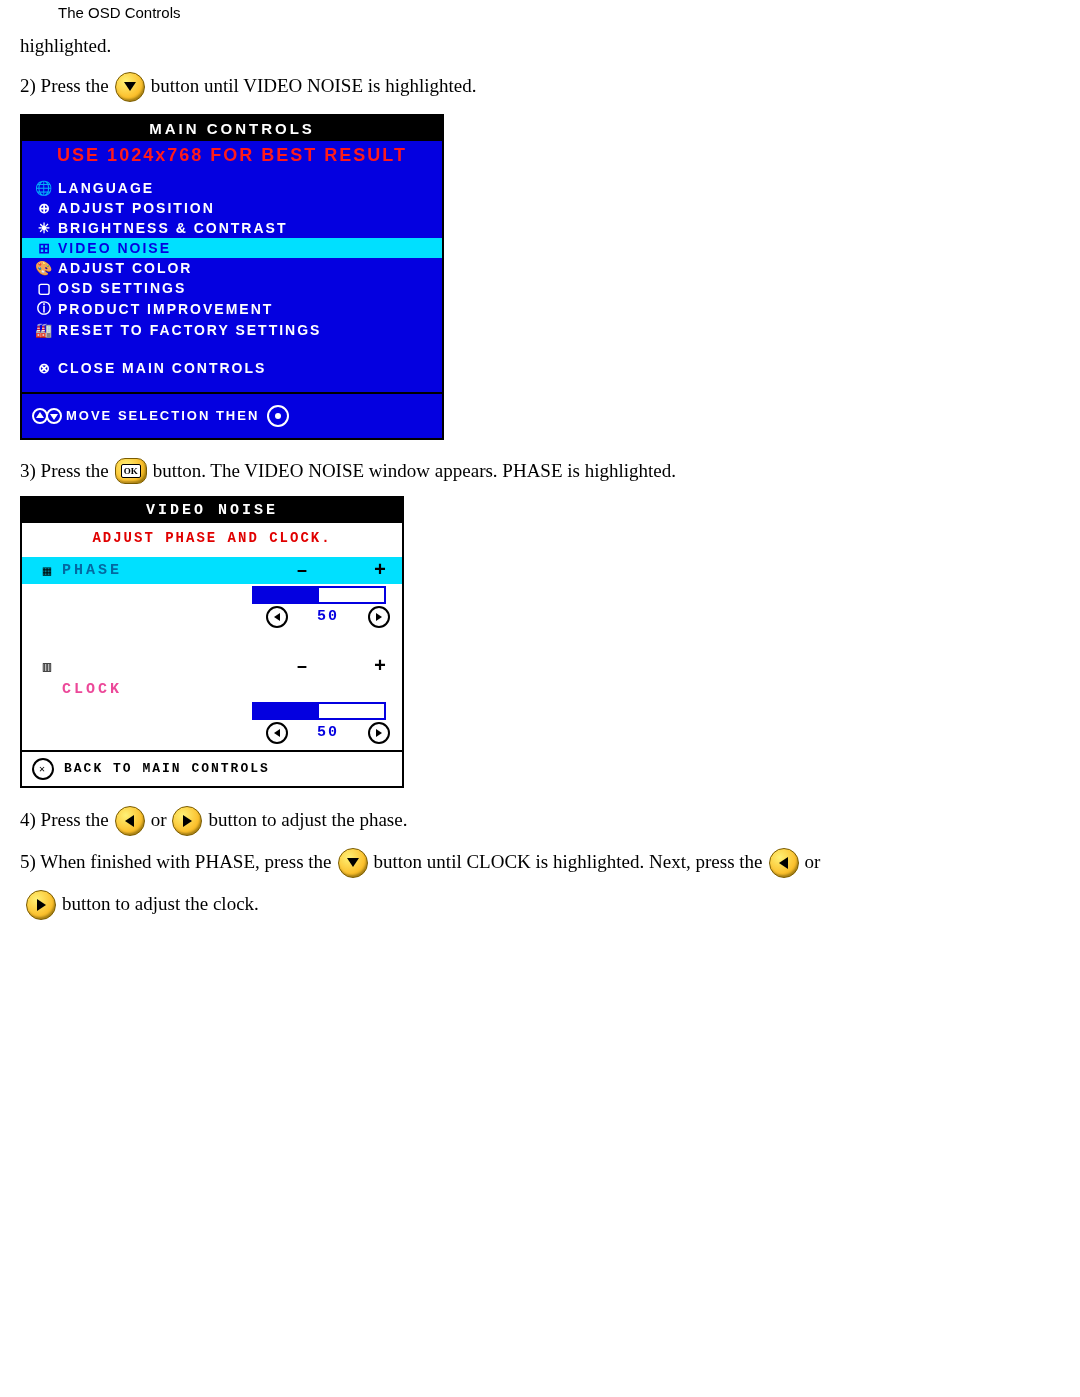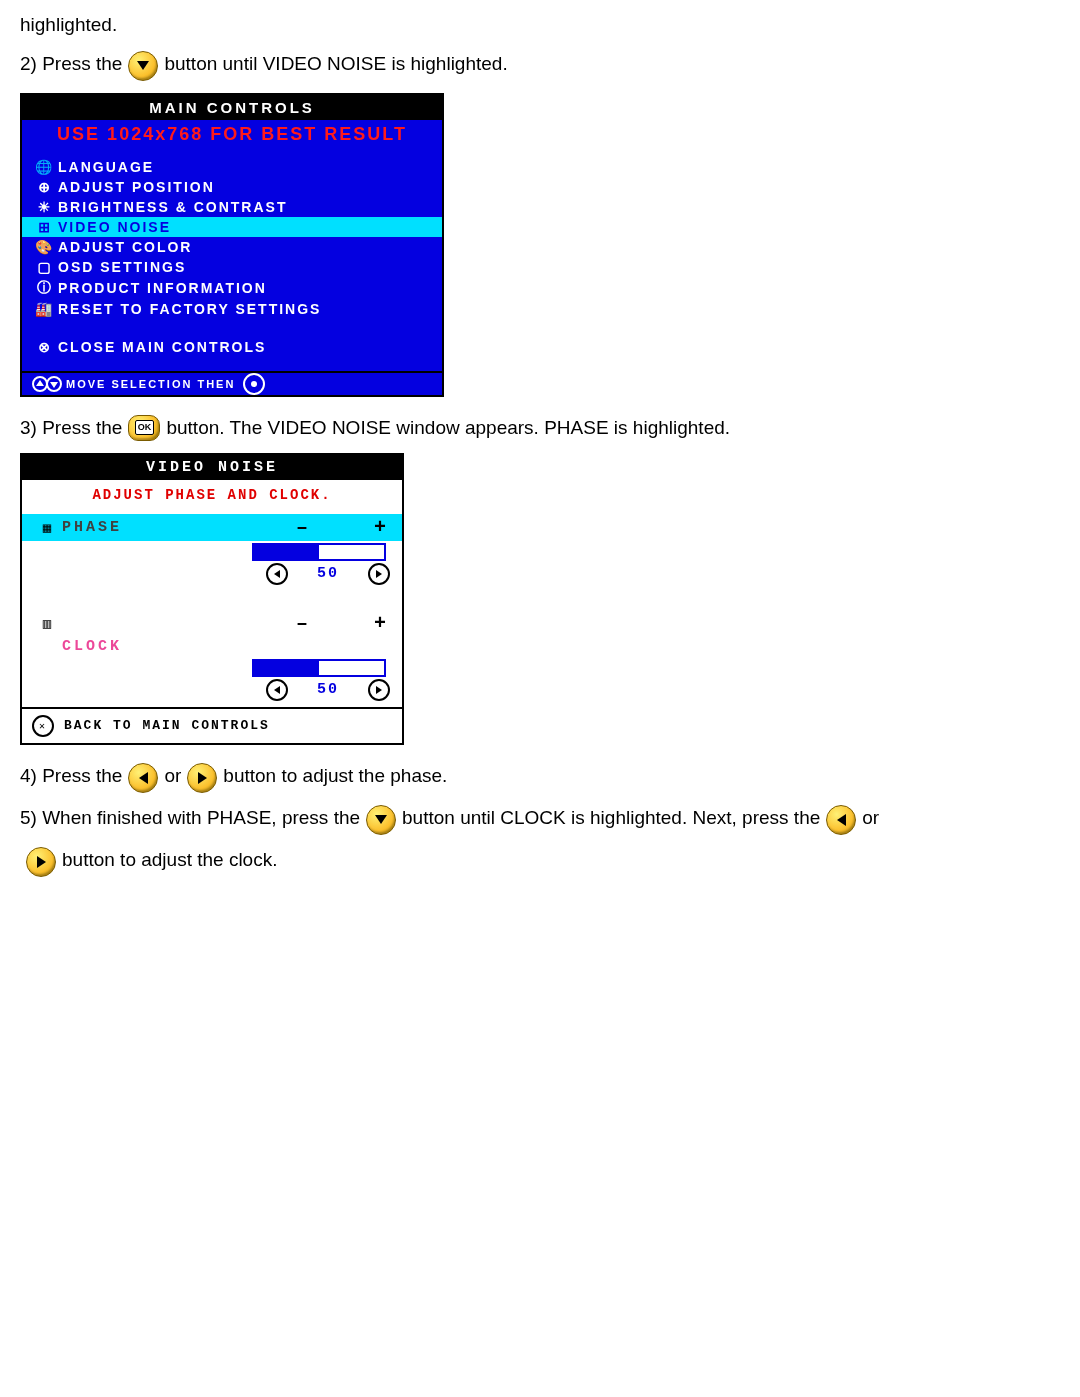--- a/index.html
+++ b/index.html
@@ -15,22 +15,23 @@
     padding: 0 20px 0 20px;
   }
   .header {
     font-size: 15px;
     margin: 4px 0 6px 38px;
   }
   .line {
     margin: 12px 0 12px 0;
     line-height: 1.4;
     display: flex;
-    align-items: flex-start;
+    align-items: center;
     flex-wrap: wrap;
+    font-family: Liberation Serif, serif;
   }
   .line span.txt { display: inline; }
   .btn-icon {
     display: inline-flex;
     align-items: center;
     justify-content: center;
     width: 28px;
     height: 28px;
     border-radius: 50%;
     background: radial-gradient(circle at 35% 30%, #fff176, #fbc02d 60%, #b28900 100%);
@@ -125,22 +126,22 @@
   .osd-item .osd-label {
     font-size: 14px;
     letter-spacing: 2px;
   }
   .osd-gap { height: 18px; background: #0400e0; }
   .osd-footer {
     background: #0400e0;
     border-top: 2px solid #000;
     display: flex;
     align-items: center;
-    padding: 0 10px;
-    font-size: 11px;
+    padding: 11px 10px;
+    font-size: 13px;
     letter-spacing: 2px;
   }
   .osd-footer .ficon {
     display: inline-flex;
     margin-right: 4px;
   }
   .osd-footer .ok-circle {
     display: inline-flex;
     align-items: center;
     justify-content: center;
@@ -186,21 +187,21 @@
   .vn-row .vn-icon {
     width: 30px;
     display: inline-flex;
     justify-content: center;
     font-size: 14px;
   }
   .vn-row .vn-label {
     flex: 1;
     font-size: 15px;
     letter-spacing: 3px;
-    color: #404040;
+    color: #0369a1;
   }
   .vn-row.clock .vn-label { color: #ec4899; margin-top: 45px; }
   .vn-row .pm {
     width: 90px;
     display: flex;
     justify-content: space-between;
     font-size: 20px;
     padding: 0 6px;
   }
   .vn-bar-row {
@@ -268,20 +269,21 @@
     align-items: center;
     justify-content: center;
     font-size: 10px;
     margin-right: 10px;
   }
 </style>
 </head>
 <body>
 
 <div class="page">
+  <div class="header">The OSD Controls</div>
 
   <div class="line">
     <span class="txt">highlighted.</span>
   </div>
 
   <div class="line">
     <span class="txt">2) Press the</span>
     <span class="btn-icon">
         <span class="tri-down"></span>
       </span>
@@ -311,21 +313,21 @@
       <div class="osd-item">
         <span class="osd-icon">🎨</span>
         <span class="osd-label">ADJUST COLOR</span>
       </div>
       <div class="osd-item">
         <span class="osd-icon">▢</span>
         <span class="osd-label">OSD SETTINGS</span>
       </div>
       <div class="osd-item">
         <span class="osd-icon">ⓘ</span>
-        <span class="osd-label">PRODUCT INFORMATION</span>
+        <span class="osd-label">PRODUCT IMPROVEMENT</span>
       </div>
       <div class="osd-item">
         <span class="osd-icon">🏭</span>
         <span class="osd-label">RESET TO FACTORY SETTINGS</span>
       </div>
       <div class="osd-gap"></div>
       <div class="osd-item">
         <span class="osd-icon">⊗</span>
         <span class="osd-label">CLOSE MAIN CONTROLS</span>
       </div>

